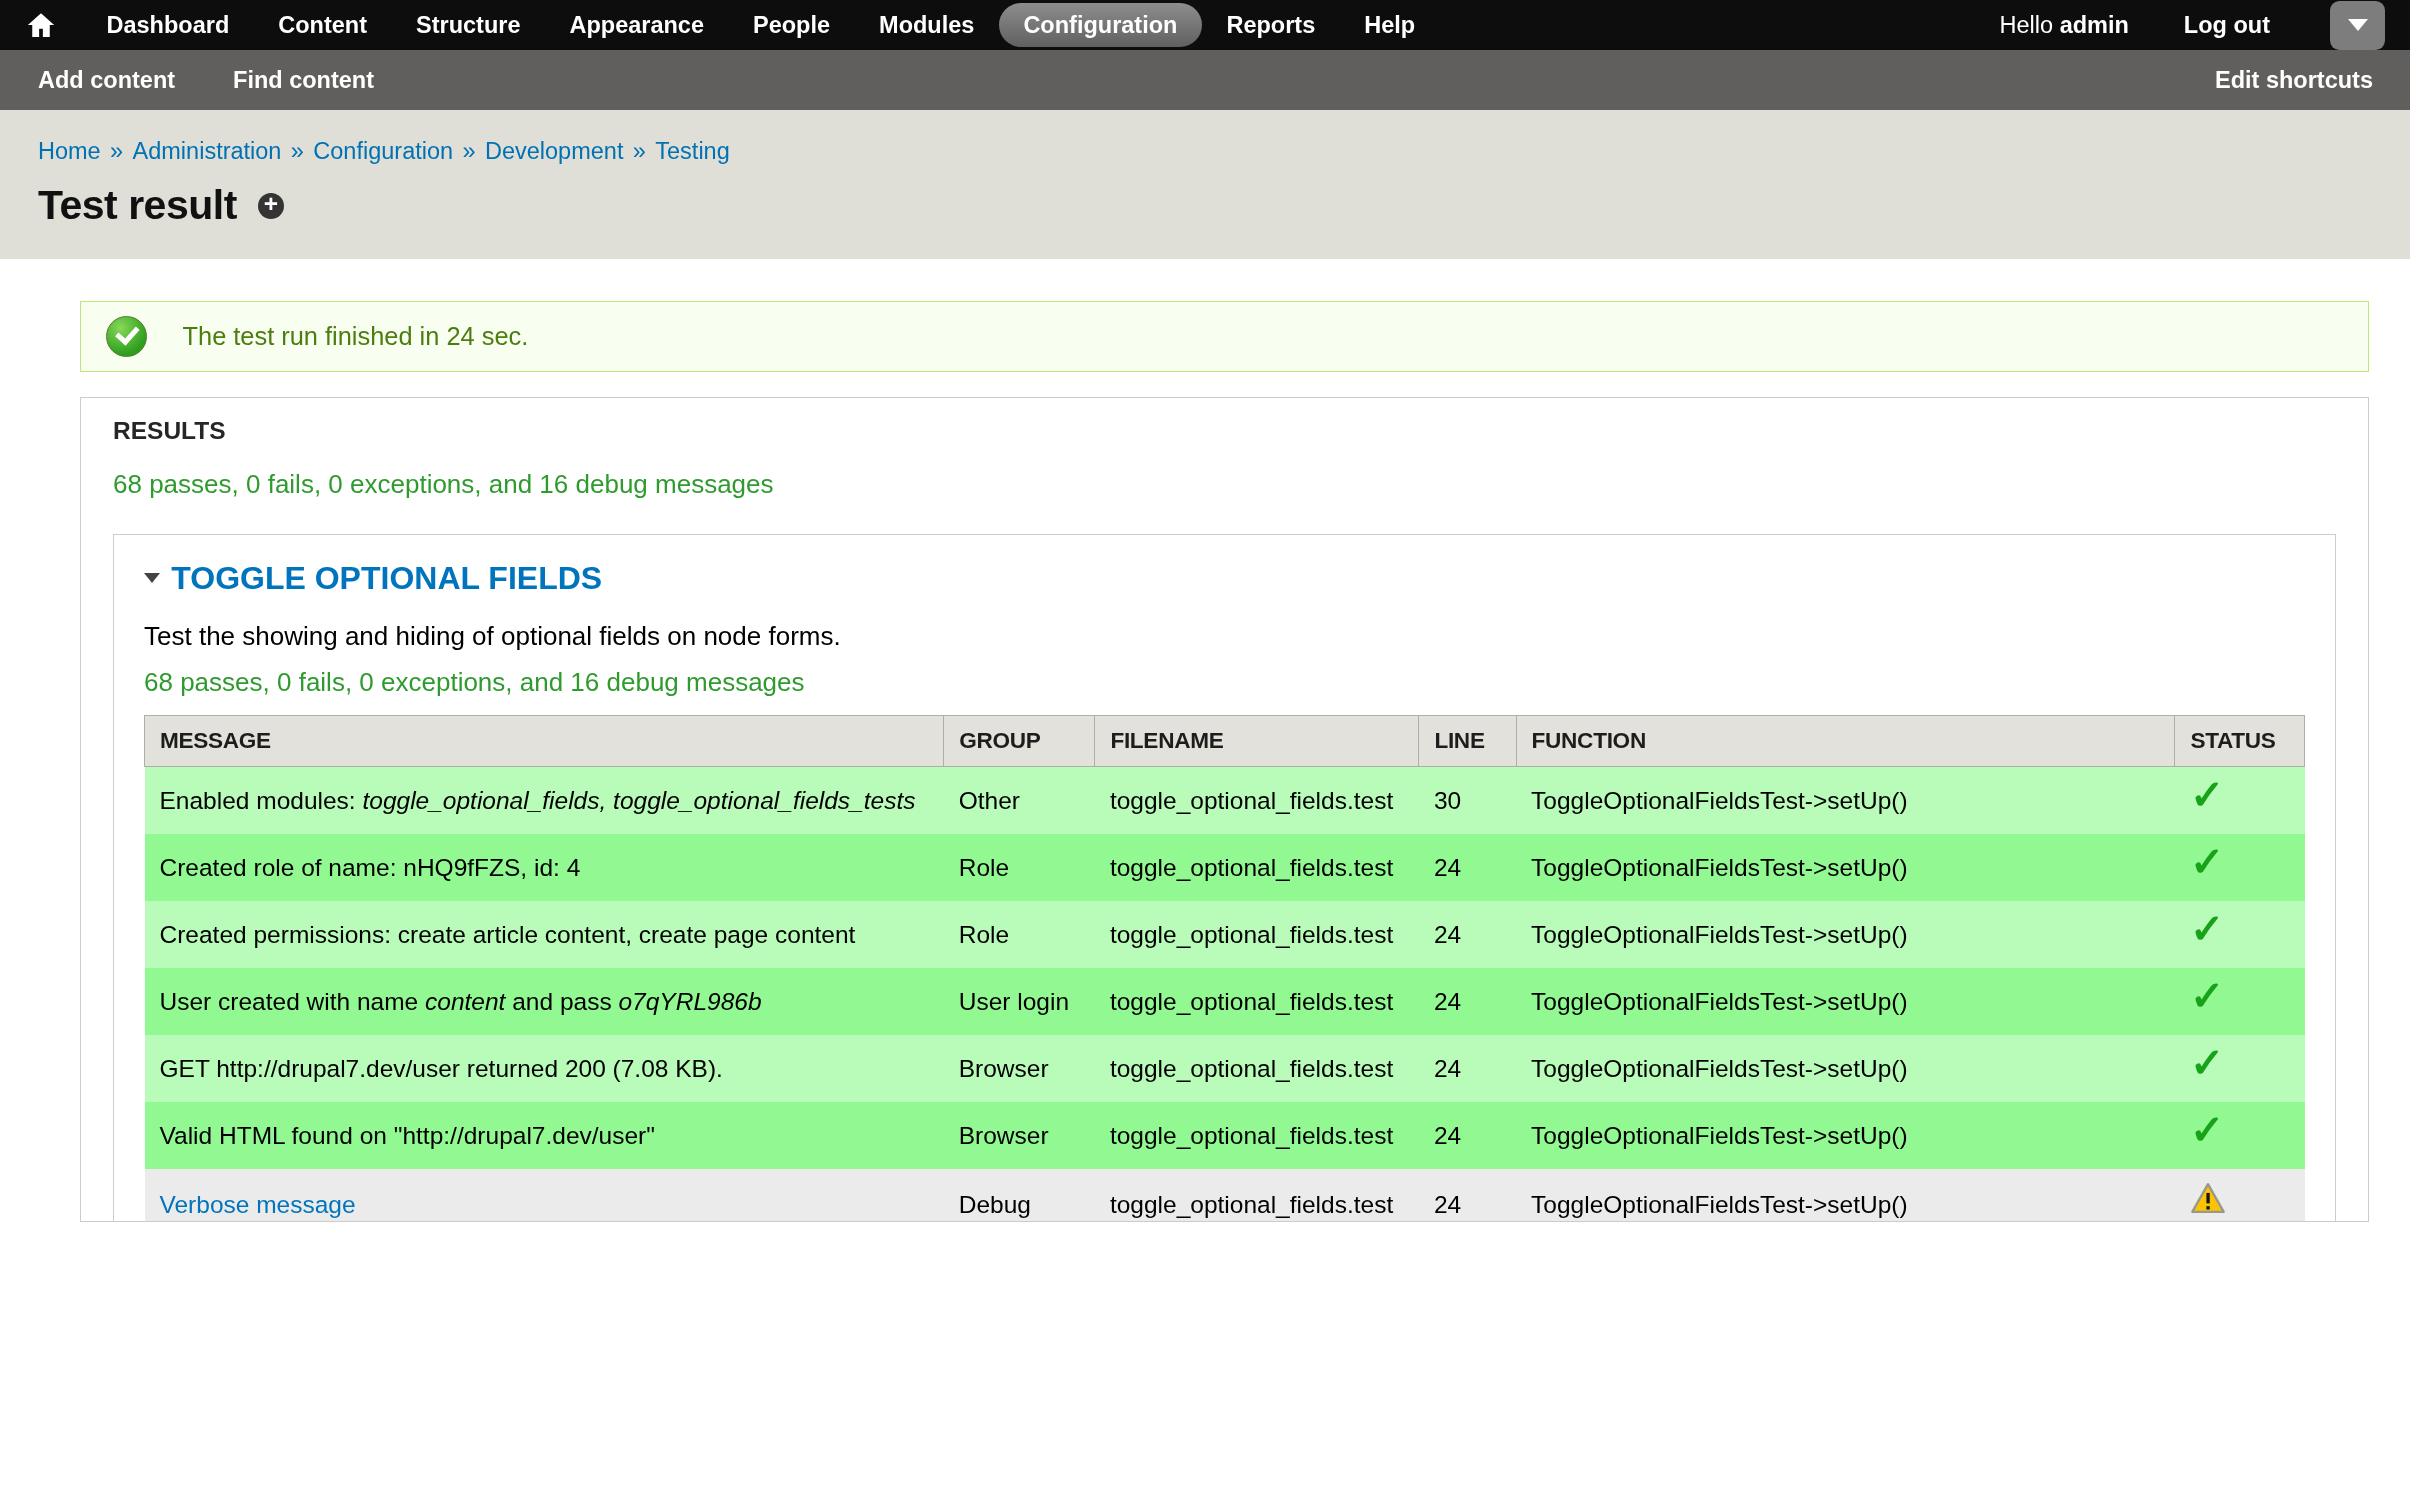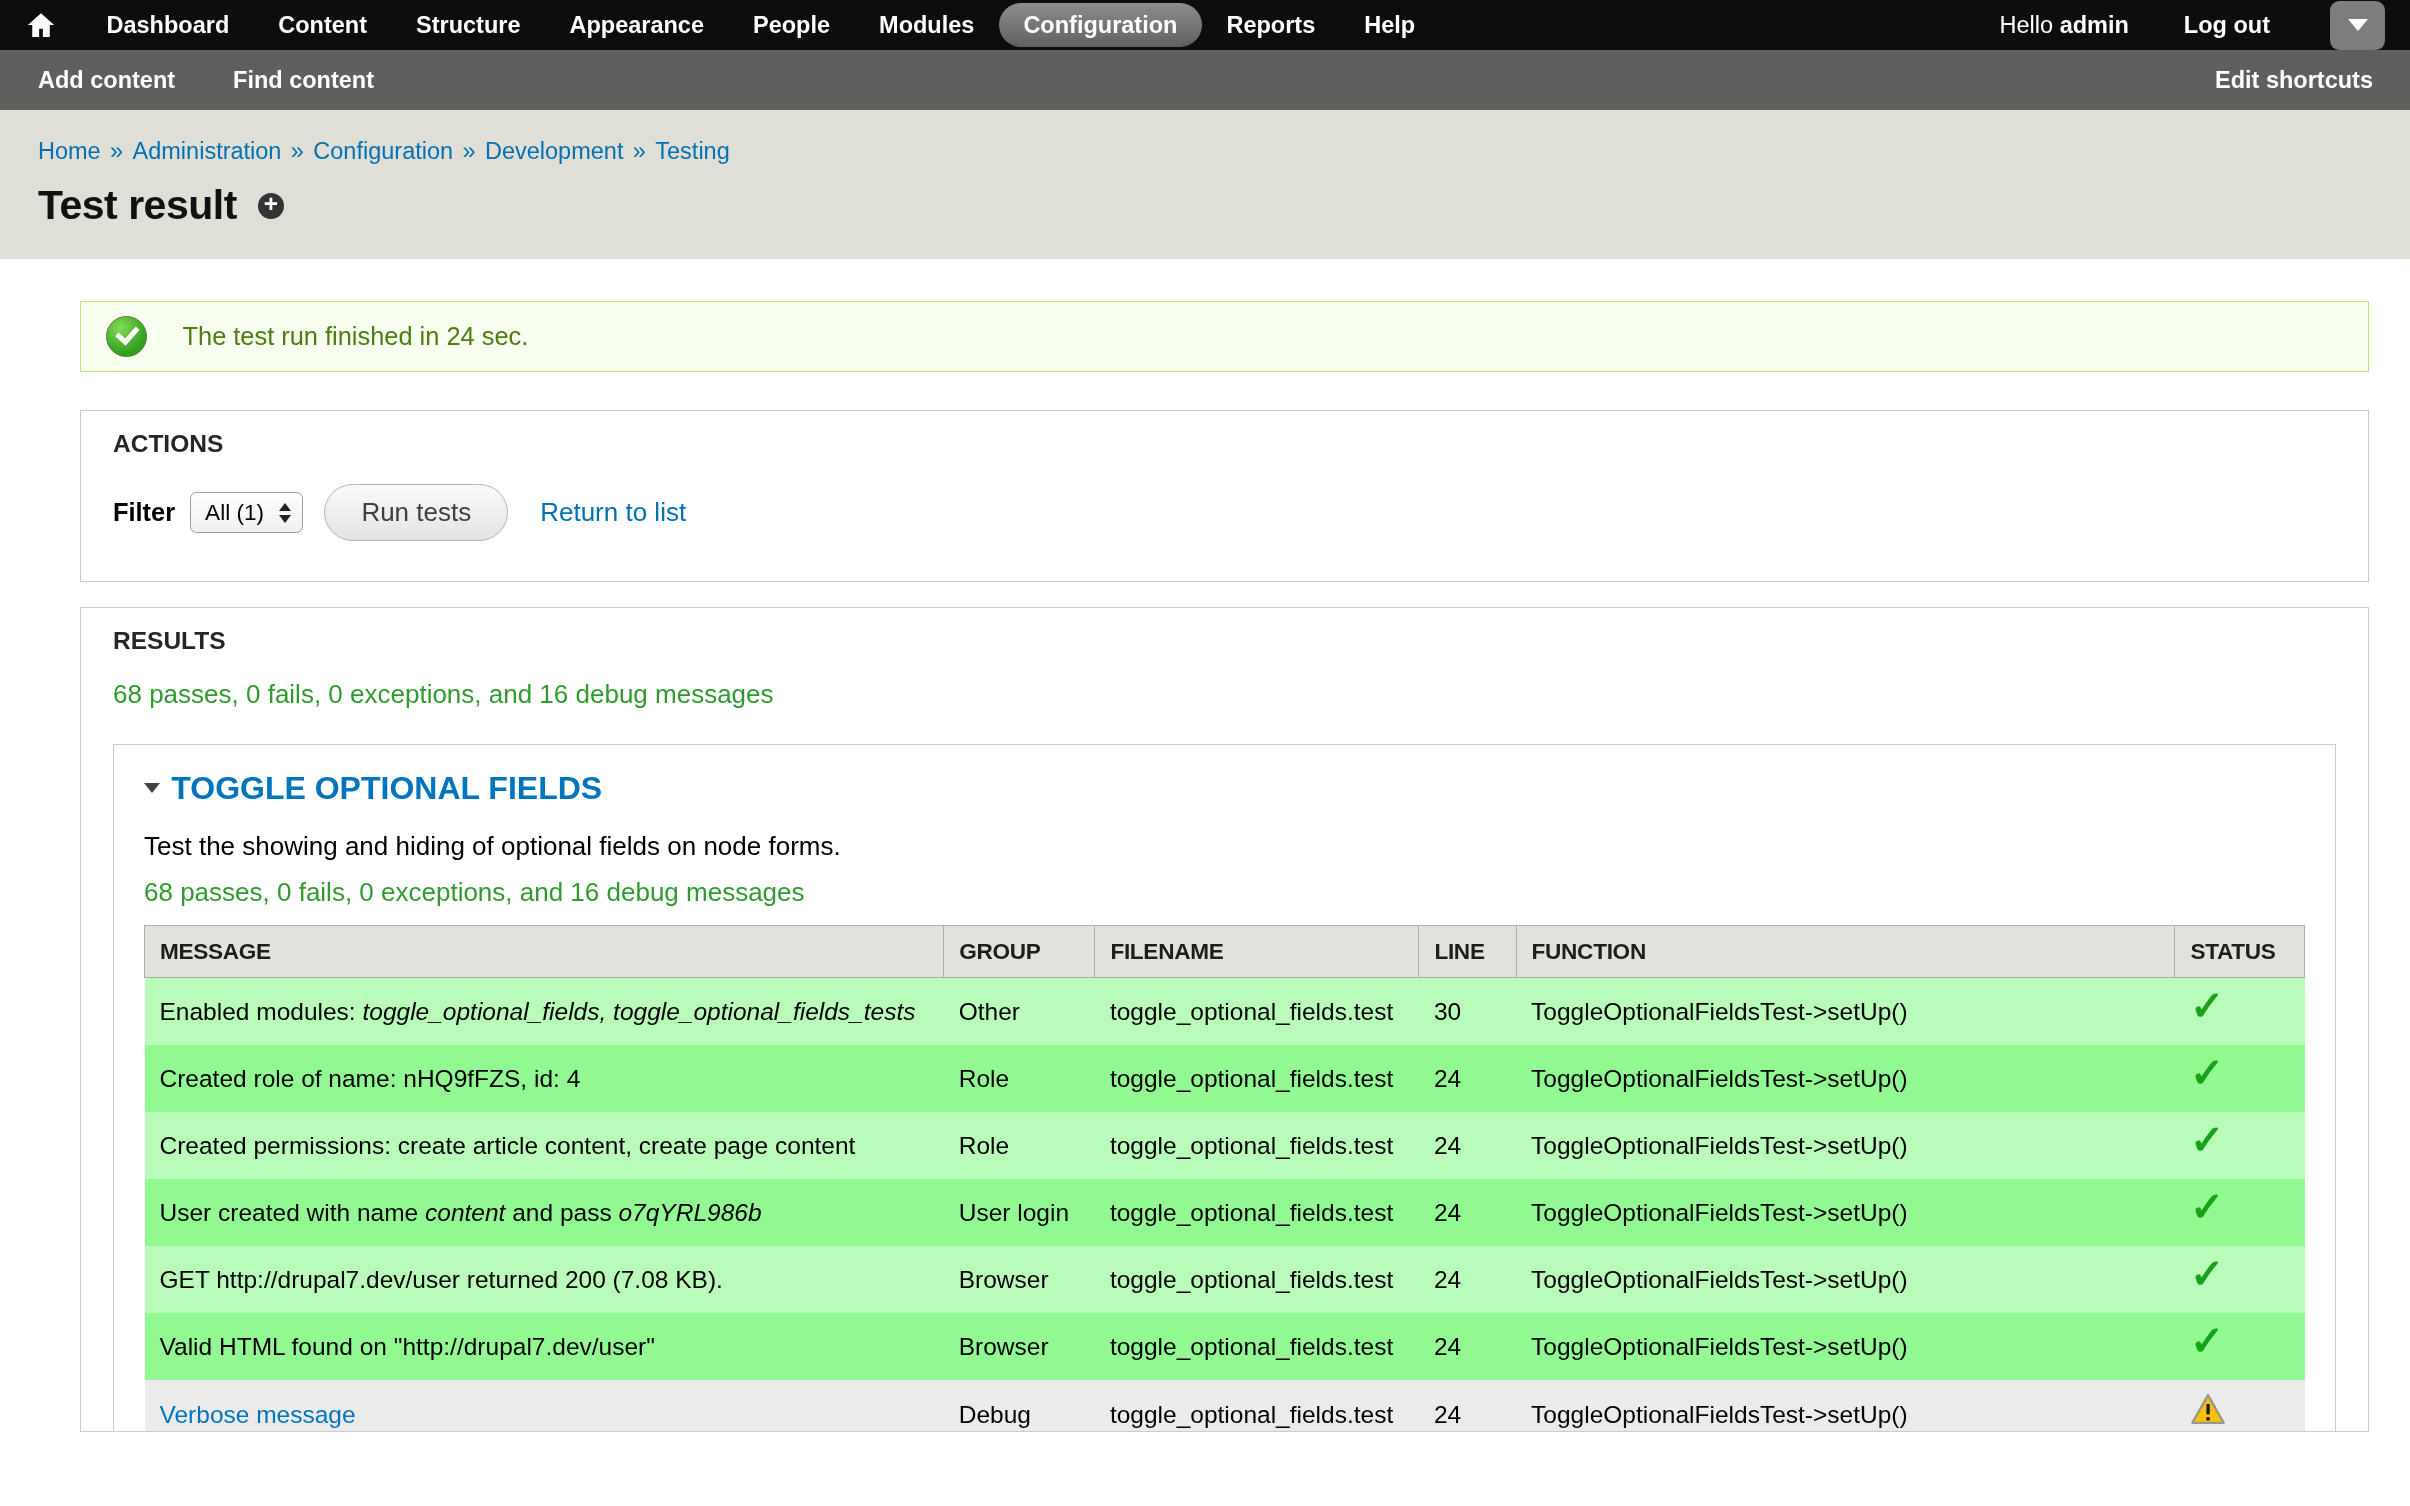--- a/index.html
+++ b/index.html
@@ -196,35 +196,20 @@
   </div>
 </div>
 
 <div class="content">
 
   <div class="messages">
     <span class="check-badge"></span>
     <span>The test run finished in 24 sec.</span>
   </div>
 
-  <div class="box box-actions">
-    <div class="legend">ACTIONS</div>
-    <div class="filter-row">
-      <span class="filter-label">Filter</span>
-      <span class="select">
-        <span>All (1)</span>
-        <span class="arrows">
-            <i class="up"></i>
-            <i class="dn"></i>
-          </span>
-      </span>
-      <button class="run-btn">Run tests</button>
-      <a class="return-link">Return to list</a>
-    </div>
-  </div>
 
   <div class="box box-results">
     <div class="legend">RESULTS</div>
     <div class="summary">68 passes, 0 fails, 0 exceptions, and 16 debug messages</div>
 
     <div class="test-fieldset">
       <div class="test-title-row">
         <span class="collapse-caret"></span>
         <span class="test-title">TOGGLE OPTIONAL FIELDS</span>
       </div>

